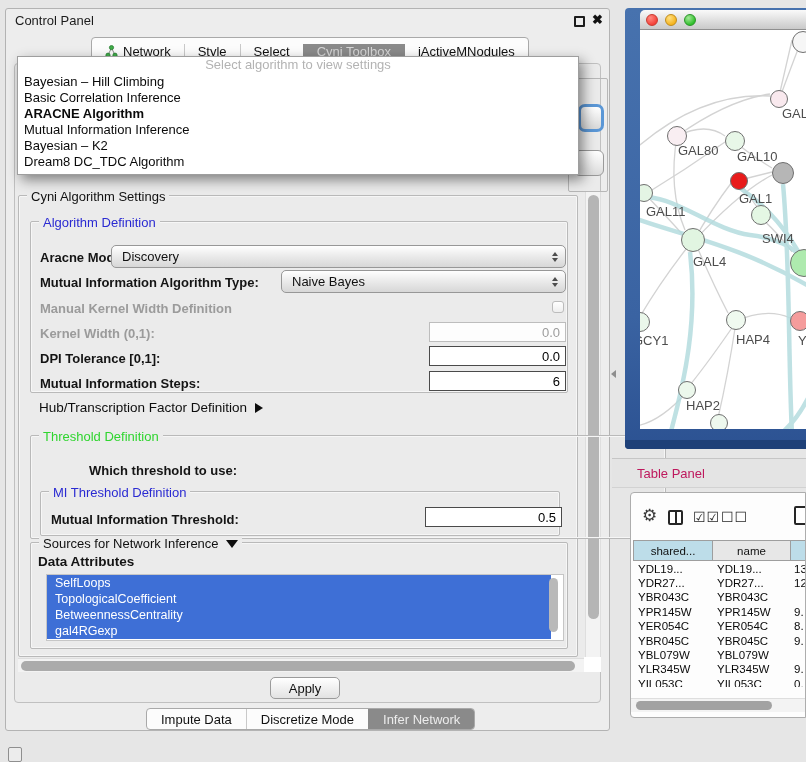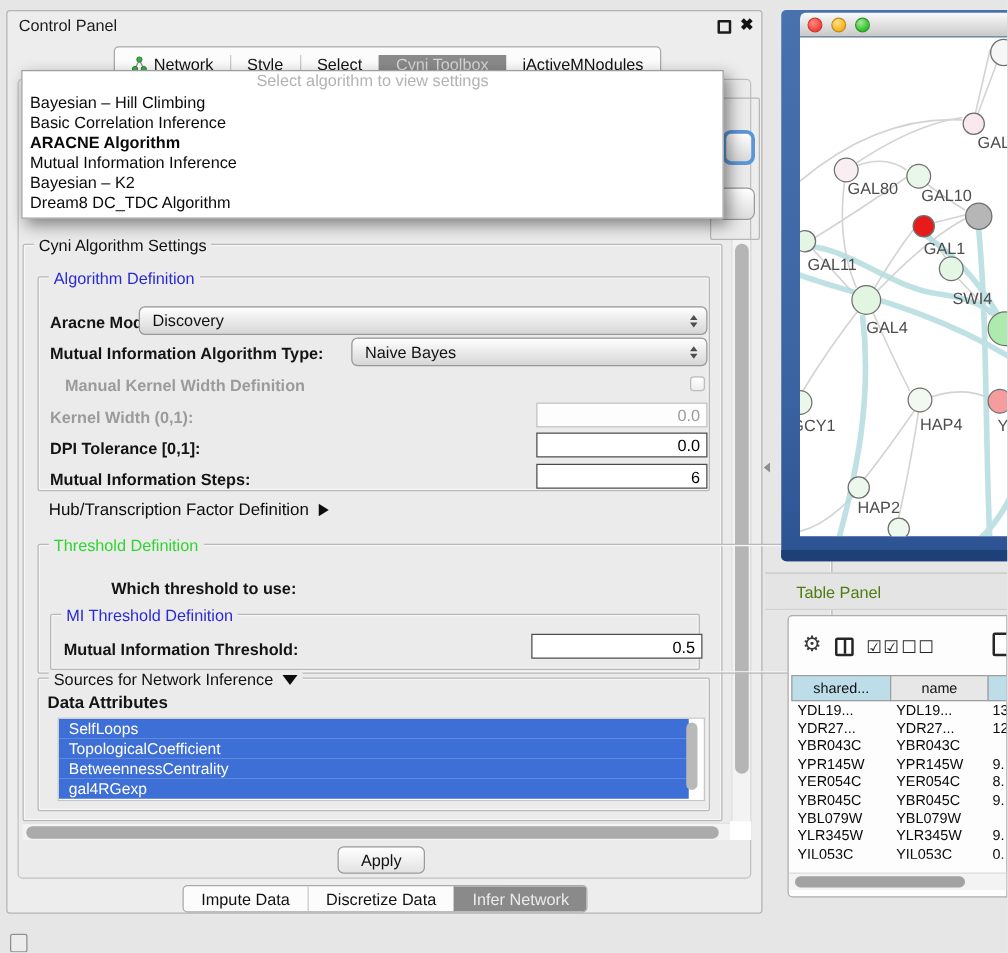--- a/index.html
+++ b/index.html
@@ -90,21 +90,21 @@
   .tl { width:12px; height:12px; border-radius:50%; }
   .tl.r { background:radial-gradient(circle at 35% 30%, #ff8a80, #f4423a 70%); border:1px solid #c93a30; }
   .tl.y { background:radial-gradient(circle at 35% 30%, #ffe082, #f5b41f 70%); border:1px solid #c08c1c; }
   .tl.g { background:radial-gradient(circle at 35% 30%, #a5e89a, #31c02c 70%); border:1px solid #2a9428; }
   .canvas { position:absolute; left:15px; top:22px; width:166px; height:399px; background:#ffffff; overflow:hidden; }
   .node { position:absolute; border-radius:50%; border:1px solid #6f6f6f; }
   .nlabel { position:absolute; font-size:13px; color:#4d4d4d; white-space:nowrap; }
 
   
   .tp-strip { left:612px; top:458px; width:194px; height:30px; background:#e4e4e4; border-top:1px solid #c6c6c6; border-bottom:1px solid #d2d2d2; }
-  .tp-title { left:637px; top:466px; font-size:13px; color:#4d7c0f; }
+  .tp-title { left:637px; top:466px; font-size:13px; color:#be185d; }
   .table-window { left:630px; top:492px; width:176px; height:226px; background:#fdfdfd;
                   border:1px solid #adadad; border-radius:4px 0 0 4px; overflow:hidden; }
   .gear { font-size:17px; color:#3a3a3a; line-height:1; }
   .colicon { width:15px; height:15px; border:2px solid #262626; border-radius:2px; background:#fff; position:relative; }
   .colicon::after { content:""; position:absolute; left:4.5px; top:0; width:2px; height:100%; background:#262626; }
   .cbx { font-size:14px; color:#262626; letter-spacing:1px; }
   .cuticon { width:18px; height:19px; border:2px solid #262626; border-radius:2px; background:#fff; }
   .th-cell { position:absolute; top:540px; height:21px; border:1px solid #9e9e9e; font-size:11.5px; color:#111;
              display:flex; align-items:center; justify-content:center; }
   .td { position:absolute; font-size:11.5px; color:#0a0a0a; white-space:nowrap; }
@@ -182,21 +182,21 @@
 
           <span class="abs lbl" style="left:9px;top:53px;text-align:right;">Mutual Information Algorithm Type:</span>
           <div class="abs combo" style="left:250px;top:48px;width:285px;">
             <span class="ctext">Naive Bayes</span>
             <span class="carrows">
                 <span class="tri-up"></span>
                 <span class="tri-down"></span>
               </span>
           </div>
 
-          <span class="abs lbl-dis" style="left:21px;top:79px;text-align:center;">Manual Kernel Width Definition</span>
+          <span class="abs lbl-dis" style="left:9px;top:79px;text-align:center;">Manual Kernel Width Definition</span>
           <div class="abs chk-dis" style="left:521px;top:79px;"></div>
 
           <span class="abs lbl-dis" style="left:9px;top:104px;">Kernel Width (0,1):</span>
           <div class="abs" style="left:398px;top:100px;width:137px;height:20px;">
             <input class="field dis" readonly="" value="0.0" style="">
           </div>
 
           <span class="abs lbl" style="left:9px;top:129px;">DPI Tolerance [0,1]:</span>
           <div class="abs" style="left:398px;top:124px;width:137px;height:20px;">
             <input class="field" readonly="" value="0.0" style="">
@@ -249,21 +249,21 @@
       <div class="abs apply-btn" style="left:255px;top:613px;">
         <span>Apply</span>
       </div>
     </div>
 
     <div class="abs bottom-tabbar" style="left:140px;top:699px;">
       <div class="tab">
           <span>Impute Data</span>
         </div>
       <div class="tab">
-          <span>Discretize Data</span>
+          <span>Discretize Mode</span>
         </div>
       <div class="tab sel">
           <span>Infer Network</span>
         </div>
     </div>
   </div>
 
   <div class="abs popup">
     <div class="ph">Select algorithm to view settings</div>
     <div class="item">Bayesian – Hill Climbing</div>

